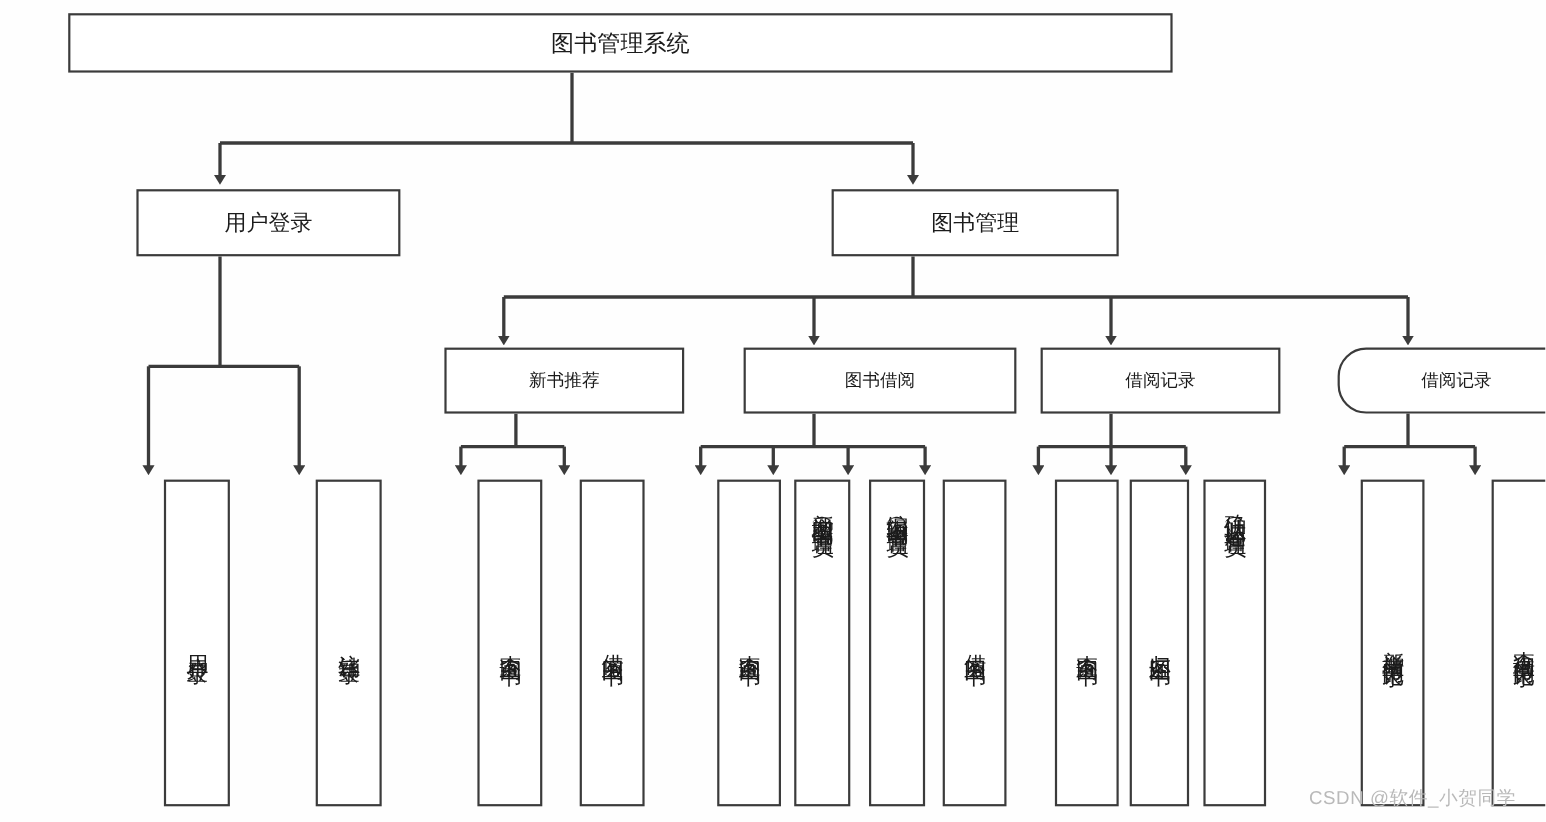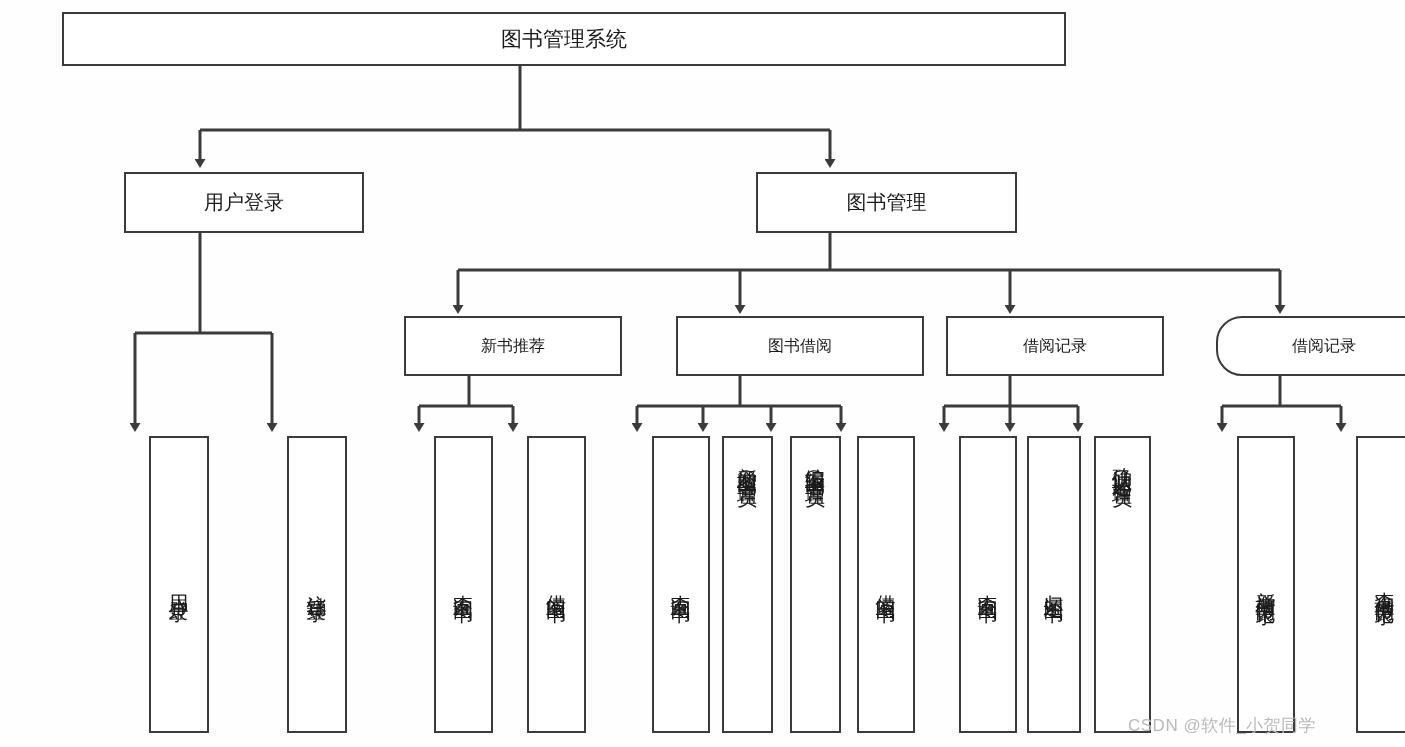--- a/index.html
+++ b/index.html
@@ -190,15 +190,15 @@
     <span class="vlabel">确认归还（管理员）</span>
   </div>
 
   <div class="node leaf centered" style="left:1193px; top:436px; width:58px; height:297px;">
     <span class="vlabel">新增借阅记录</span>
   </div>
   <div class="node leaf centered" style="left:1312px; top:436px; width:58px; height:297px;">
     <span class="vlabel">查询借阅记录</span>
   </div>
 
-  <div class="watermark" style="left:1128px; top:714px;">CSDN @软件_小贺同学</div>
+  <div class="watermark" style="left:1190px; top:714px;">CSDN @软件_小贺同学</div>
 
 </div>
 
 </body></html>

